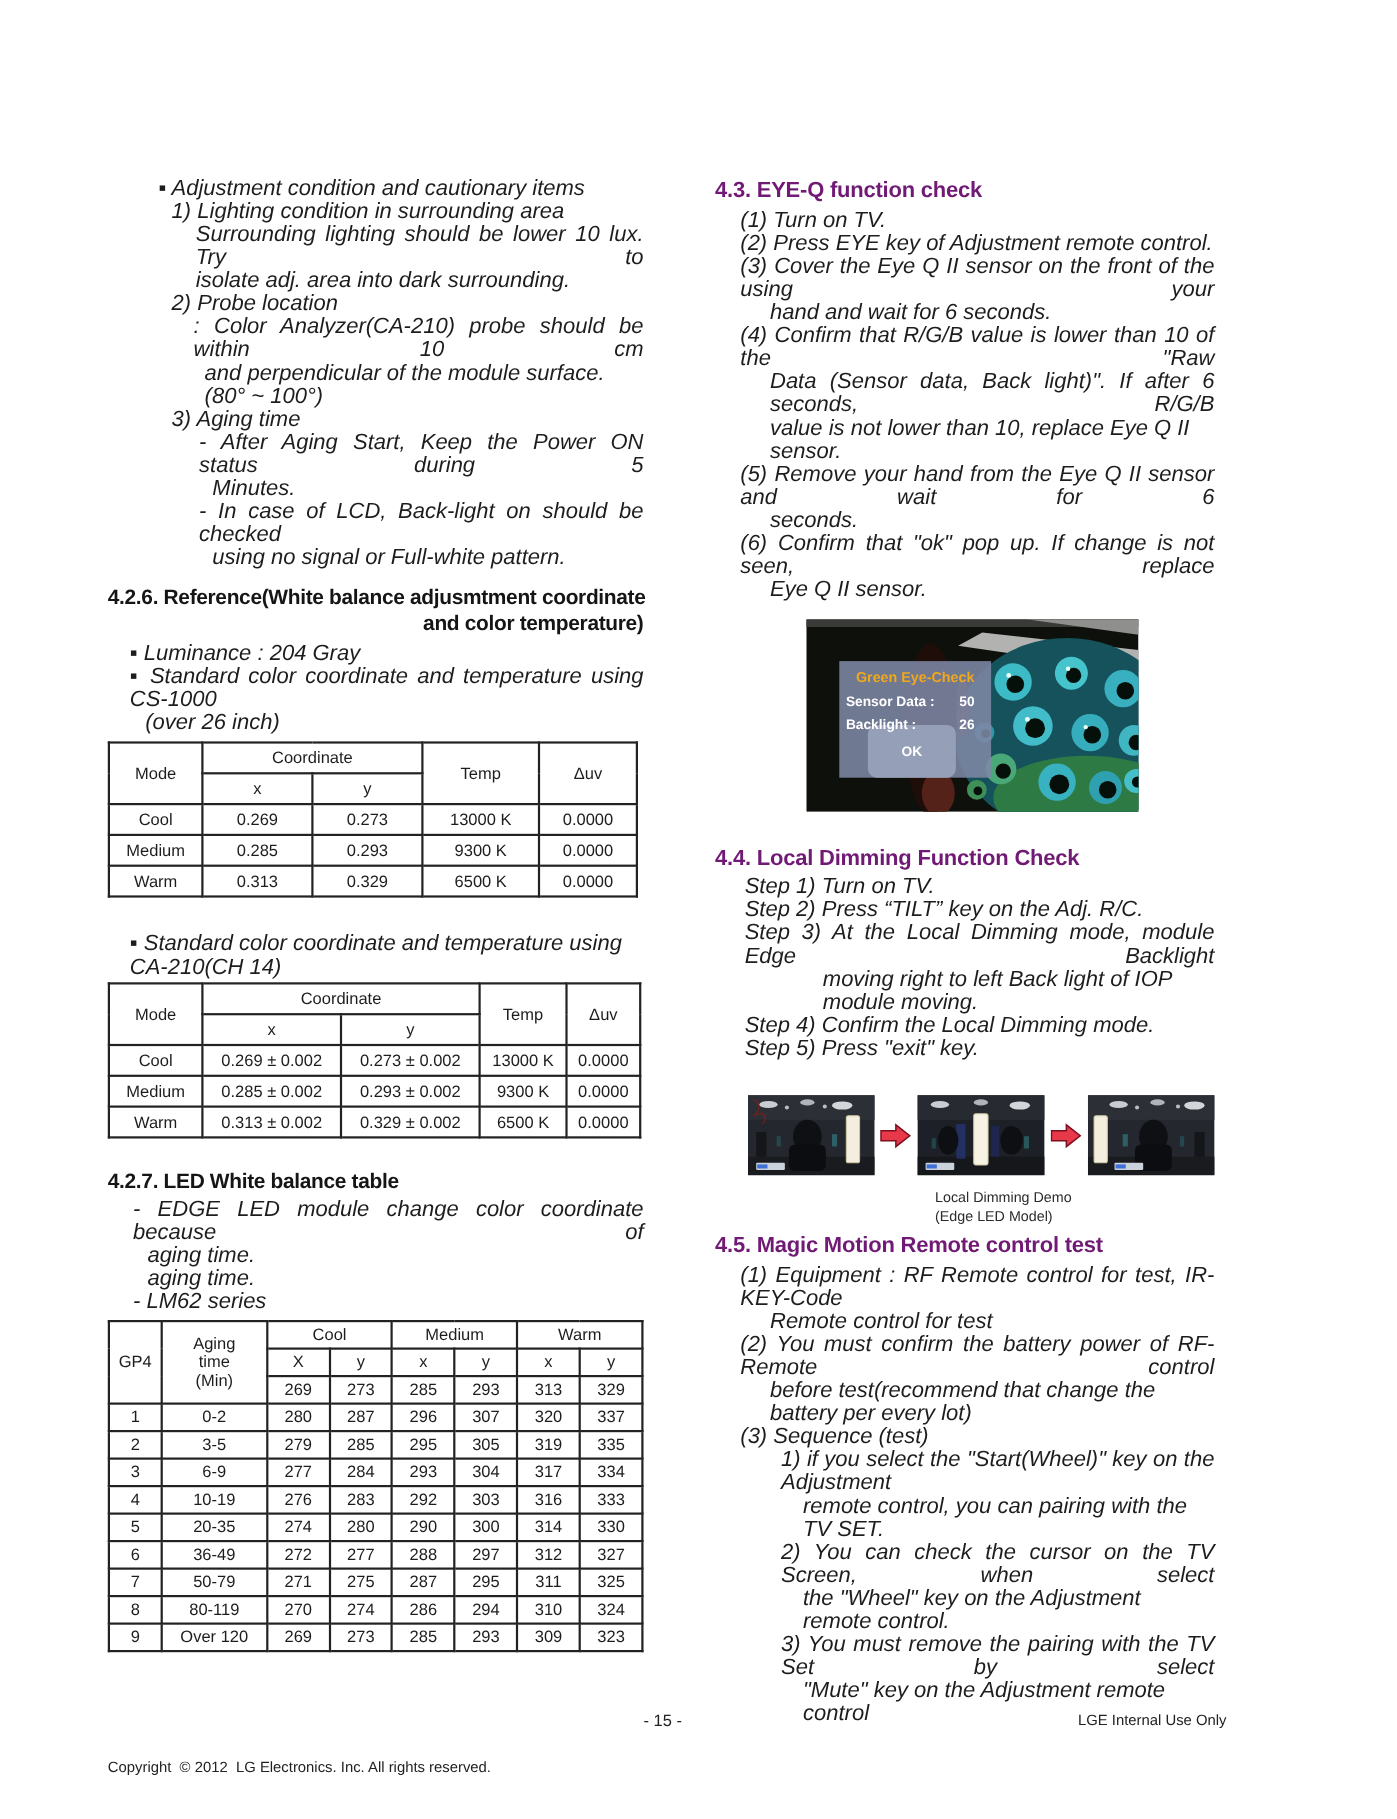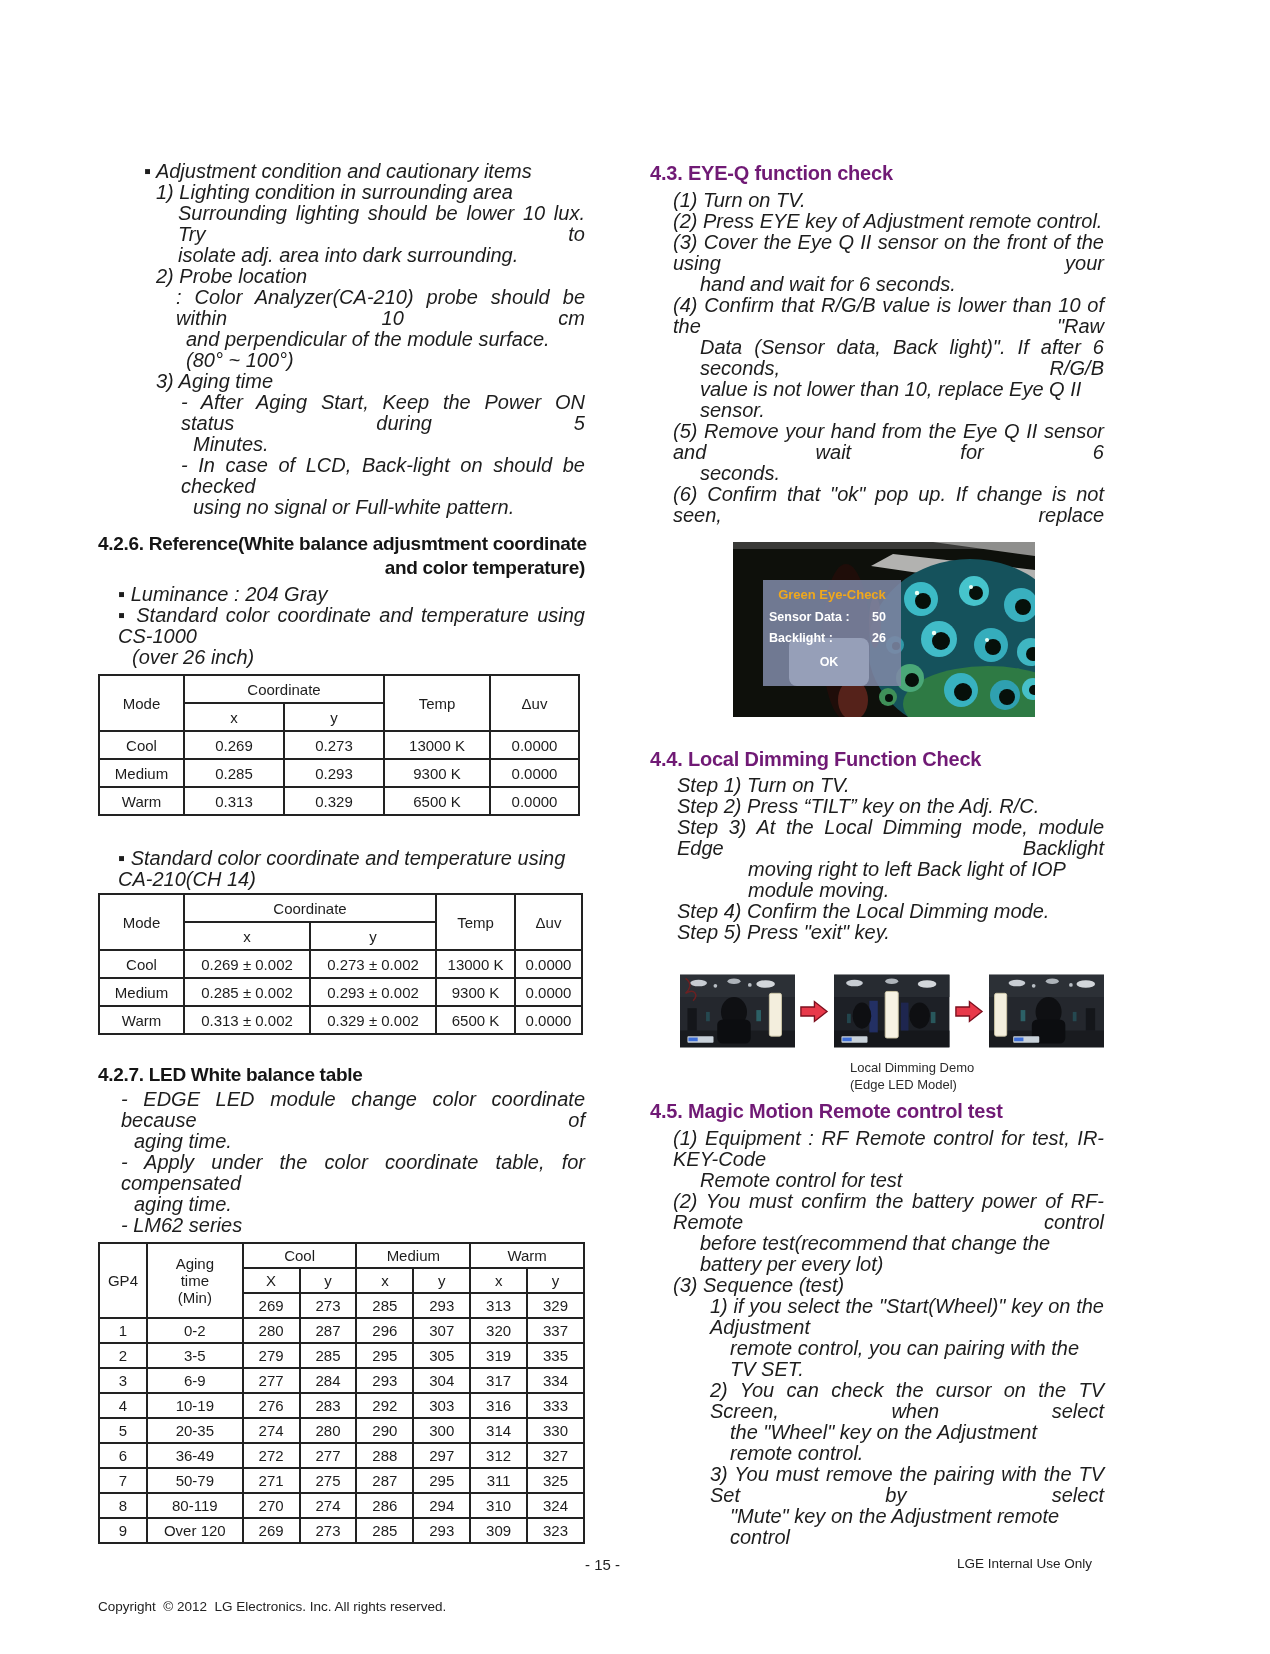--- a/index.html
+++ b/index.html
@@ -64,21 +64,21 @@
   .tbl-b td{font-size:15px;height:23px;line-height:17px;}
 
   
   .osd-title{font-family:"Liberation Sans",sans-serif;font-size:13px;font-weight:bold;fill:#f0a81c;}
   .osd-label{font-family:"Liberation Sans",sans-serif;font-size:12.5px;font-weight:bold;fill:#ffffff;}
 
   
   .footer-left{position:absolute;left:98px;top:1552px;font-size:13.5px;line-height:22px;
                white-space:pre;color:#222;}
   .footer-page{position:absolute;left:585px;top:1556px;font-size:15px;color:#222;}
-  .footer-right{position:absolute;right:178px;top:1556px;font-size:13.5px;color:#222;}
+  .footer-right{position:absolute;right:155px;top:1556px;font-size:13.5px;color:#222;}
 </style>
 </head>
 <body>
 
 <div class="page">
 
   <div class="col col-left">
 
     <div>
         <div class="tl ind-b">▪ Adjustment condition and cautionary items</div>
@@ -202,21 +202,20 @@
             </tr>
           </tbody>
         </table>
       </div>
 
     <div class="h2 b-h427">4.2.7. LED White balance table</div>
 
     <div class="b-lines427">
         <div class="tl ind-e stretch">- EDGE LED module change color coordinate because of</div>
         <div class="tl ind-e2">aging time.</div>
-        <div class="tl ind-e stretch">- Apply under the color coordinate table, for compensated</div>
         <div class="tl ind-e2">aging time.</div>
         <div class="tl ind-e">- LM62 series</div>
       </div>
 
     <div class="tbl tbl-b b-table3">
         <table>
           <colgroup>
             <col style="width: 48px;">
             <col style="width: 96px;">
             <col style="width: 57px;">
@@ -355,20 +354,21 @@
         <div class="tl ind-q">(1) Turn on TV.</div>
         <div class="tl ind-q">(2) Press EYE key of Adjustment remote control.</div>
         <div class="tl ind-q stretch">(3) Cover the Eye Q II sensor on the front of the using your</div>
         <div class="tl ind-q2">hand and wait for 6 seconds.</div>
         <div class="tl ind-q stretch">(4) Confirm that R/G/B value is lower than 10 of the "Raw</div>
         <div class="tl ind-q2 stretch">Data (Sensor data, Back light)". If after 6 seconds, R/G/B</div>
         <div class="tl ind-q2">value is not lower than 10, replace Eye Q II sensor.</div>
         <div class="tl ind-q stretch">(5) Remove your hand from the Eye Q II sensor and wait for 6</div>
         <div class="tl ind-q2">seconds.</div>
         <div class="tl ind-q stretch">(6) Confirm that "ok" pop up. If change is not seen, replace</div>
+        <div class="tl ind-q2">Eye Q II sensor.</div>
       </div>
 
     <div class="b-photo">
       <svg viewBox="0 0 302 175" width="302" height="175" role="img">
         <rect width="302" height="175" fill="#0e100b"></rect>
         <rect x="0" y="0" width="302" height="7" fill="#3a3a38"></rect>
         <polygon points="200,0 302,14 302,0" fill="#8f8f8d"></polygon>
         <polygon points="138,24 302,48 302,28 160,12" fill="#b2b2b0"></polygon>
         <g>
           <ellipse cx="237" cy="105" rx="102" ry="88" fill="#15525c"></ellipse>

